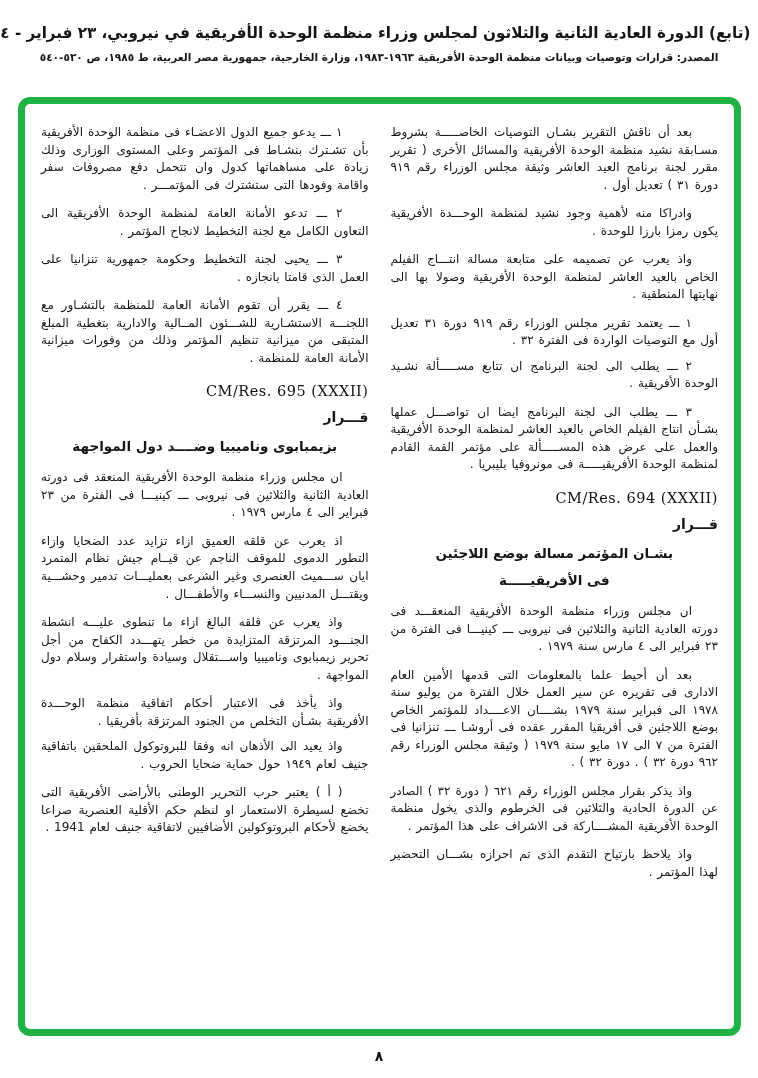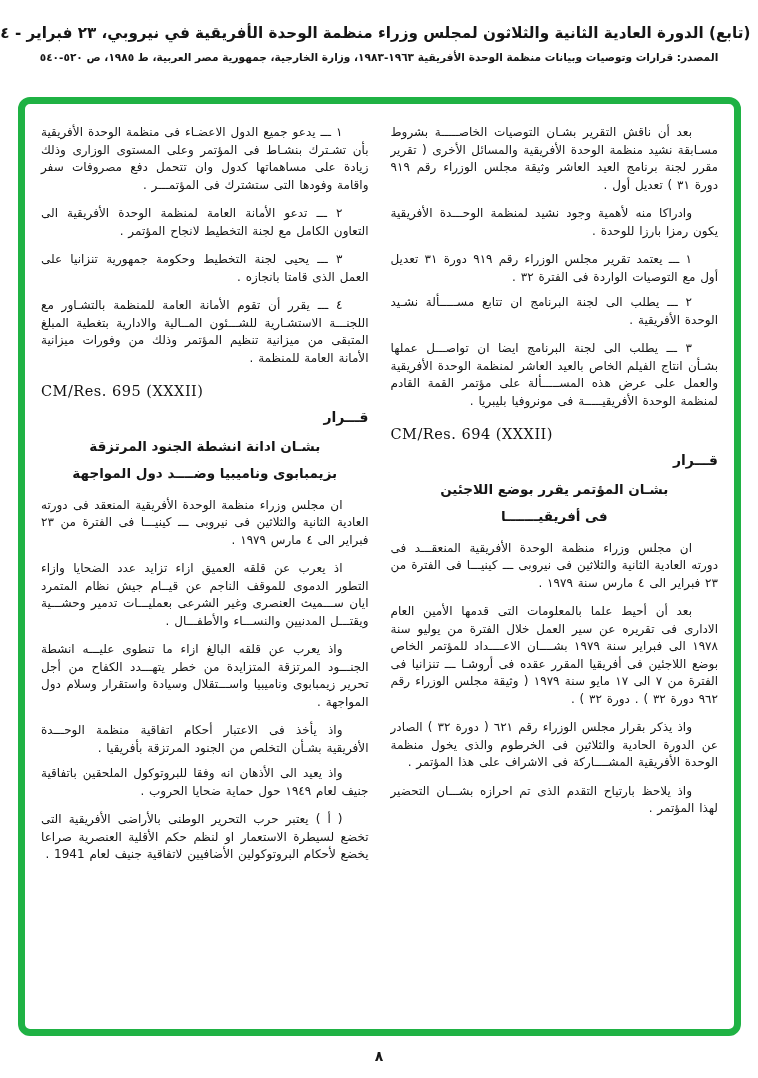--- a/index.html
+++ b/index.html
@@ -38,21 +38,21 @@
   .para {
     direction: rtl; text-align: justify; text-align-last: auto;
     font-size: 12px; line-height: 1.46; font-weight: 500;
     text-indent: 26px; margin-bottom: 11px;
     word-spacing: 1px;
     margin-top: 8px;
   }
   .para.tight { margin-bottom: 2px; }
 
   .res-label {
-    direction: ltr; text-align: left;
+    direction: ltr; text-align: right;
     font-family: "DejaVu Serif", "Liberation Serif", serif;
     font-size: 14.5px; letter-spacing: 0.5px;
     margin: 16px 0 10px 0; color: #111;
   }
   .h-qarar {
     text-align: right; font-weight: bold; font-size: 14px;
     margin: 4px 0 12px 0;
   }
   .h-subject {
     text-align: center; font-weight: bold; font-size: 13.5px;
@@ -75,41 +75,41 @@
     <div class="header-line1">(تابع) الدورة العادية الثانية والثلاثون لمجلس وزراء منظمة الوحدة الأفريقية في نيروبي، ٢٣ فبراير - ٤ مارس ١٩٧٩</div>
     <div class="header-line2">المصدر: قرارات وتوصيات وبيانات منظمة الوحدة الأفريقية ١٩٦٣-١٩٨٣، وزارة الخارجية، جمهورية مصر العربية، ط ١٩٨٥، ص ٥٢٠-٥٤٠</div>
   </div>
 
   <div class="frame" style="border-color: rgb(31, 178, 68);">
     <div class="columns">
 
       <div class="col">
         <p class="para">بعد أن ناقش التقرير بشـان التوصيات الخاصـــــة بشروط مسـابقة نشيد منظمة الوحدة الأفريقية والمسائل الأخرى ( تقرير مقرر لجنة برنامج العيد العاشر وثيقة مجلس الوزراء رقم ٩١٩ دورة ٣١ ) تعديل أول .</p>
         <p class="para">وادراكا منه لأهمية وجود نشيد لمنظمة الوحـــدة الأفريقية يكون رمزا بارزا للوحدة .</p>
+        <p class="para">واذ يعرب عن تصميمه على متابعة مسالة انتـــاج الفيلم الخاص بالعيد العاشر لمنظمة الوحدة الأفريقية وصولا بها الى نهايتها المنطقية .</p>
         <p class="para tight">١ ـــ يعتمد تقرير مجلس الوزراء رقم ٩١٩ دورة ٣١ تعديل أول مع التوصيات الواردة فى الفترة ٣٢ .</p>
         <p class="para">٢ ـــ يطلب الى لجنة البرنامج ان تتابع مســـــألة نشـيد الوحدة الأفريقية .</p>
         <p class="para">٣ ـــ يطلب الى لجنة البرنامج ايضا ان تواصـــل عملها بشـأن انتاج الفيلم الخاص بالعيد العاشر لمنظمة الوحدة الأفريقية والعمل على عرض هذه المســـــألة على مؤتمر القمة القادم لمنظمة الوحدة الأفريقيـــــة فى مونروفيا بليبريا .</p>
         <div class="res-label">CM/Res. 694 (XXXII)</div>
         <div class="h-qarar">قـــرار</div>
-        <div class="h-subject">بشـان المؤتمر يقرر بوضع اللاجئين</div>
-        <div class="h-subject last">فى أفريقيـــــــا</div>
+        <div class="h-subject">بشـان المؤتمر مسالة بوضع اللاجئين</div>
+        <div class="h-subject last">فى الأفريقيـــــة</div>
         <p class="para">ان مجلس وزراء منظمة الوحدة الأفريقية المنعقـــد فى دورته العادية الثانية والثلاثين فى نيروبى ـــ كينيـــا فى الفترة من ٢٣ فبراير الى ٤ مارس سنة ١٩٧٩ .</p>
         <p class="para">بعد أن أحيط علما بالمعلومات التى قدمها الأمين العام الادارى فى تقريره عن سير العمل خلال الفترة من يوليو سنة ١٩٧٨ الى فبراير سنة ١٩٧٩ بشــــان الاعــــداد للمؤتمر الخاص بوضع اللاجئين فى أفريقيا المقرر عقده فى أروشـا ـــ تنزانيا فى الفترة من ٧ الى ١٧ مايو سنة ١٩٧٩ ( وثيقة مجلس الوزراء رقم ٩٦٢ دورة ٣٢ ) . دورة ٣٢ ) .</p>
         <p class="para">واذ يذكر بقرار مجلس الوزراء رقم ٦٢١ ( دورة ٣٢ ) الصادر عن الدورة الحادية والثلاثين فى الخرطوم والذى يخول منظمة الوحدة الأفريقية المشــــاركة فى الاشراف على هذا المؤتمر .</p>
         <p class="para">واذ يلاحظ بارتياح التقدم الذى تم احرازه بشـــان التحضير لهذا المؤتمر .</p>
       </div>
 
       <div class="col">
         <p class="para">١ ـــ يدعو جميع الدول الاعضـاء فى منظمة الوحدة الأفريقية بأن تشـترك بنشـاط فى المؤتمر وعلى المستوى الوزارى وذلك زيادة على مساهماتها كدول وان تتحمل دفع مصروفات سفر واقامة وفودها التى ستشترك فى المؤتمـــر .</p>
         <p class="para">٢ ـــ تدعو الأمانة العامة لمنظمة الوحدة الأفريقية الى التعاون الكامل مع لجنة التخطيط لانجاح المؤتمر .</p>
         <p class="para">٣ ـــ يحيى لجنة التخطيط وحكومة جمهورية تنزانيا على العمل الذى قامتا بانجازه .</p>
         <p class="para">٤ ـــ يقرر أن تقوم الأمانة العامة للمنظمة بالتشـاور مع اللجنـــة الاستشـارية للشـــئون المــالية والادارية بتغطية المبلغ المتبقى من ميزانية تنظيم المؤتمر وذلك من وفورات ميزانية الأمانة العامة للمنظمة .</p>
         <div class="res-label">CM/Res. 695 (XXXII)</div>
         <div class="h-qarar">قـــرار</div>
-        <div class="h-subject">بشـان ادانة انشطة الجنود المرتزقة</div>
         <div class="h-subject last">بزيمبابوى وناميبيا وضــــد دول المواجهة</div>
         <p class="para">ان مجلس وزراء منظمة الوحدة الأفريقية المنعقد فى دورته العادية الثانية والثلاثين فى نيروبى ـــ كينيـــا فى الفترة من ٢٣ فبراير الى ٤ مارس ١٩٧٩ .</p>
         <p class="para">اذ يعرب عن قلقه العميق ازاء تزايد عدد الضحايا وازاء التطور الدموى للموقف الناجم عن قيــام جيش نظام المتمرد ايان ســـميث العنصرى وغير الشرعى بعمليـــات تدمير وحشـــية ويقتـــل المدنيين والنســـاء والأطفـــال .</p>
         <p class="para">واذ يعرب عن قلقه البالغ ازاء ما تنطوى عليـــه انشطة الجنـــود المرتزقة المتزايدة من خطر يتهـــدد الكفاح من أجل تحرير زيمبابوى وناميبيا واســـتقلال وسيادة واستقرار وسلام دول المواجهة .</p>
         <p class="para tight">واذ يأخذ فى الاعتبار أحكام اتفاقية منظمة الوحـــدة الأفريقية بشـأن التخلص من الجنود المرتزقة بأفريقيا .</p>
         <p class="para">واذ يعيد الى الأذهان انه وفقا للبروتوكول الملحقين باتفاقية جنيف لعام ١٩٤٩ حول حماية ضحايا الحروب .</p>
         <p class="para">( أ ) يعتبر حرب التحرير الوطنى بالأراضى الأفريقية التى تخضع لسيطرة الاستعمار او لنظم حكم الأقلية العنصرية صراعا يخضع لأحكام البروتوكولين الأضافيين لاتفاقية جنيف لعام 1941 .</p>
       </div>
 
     </div>

